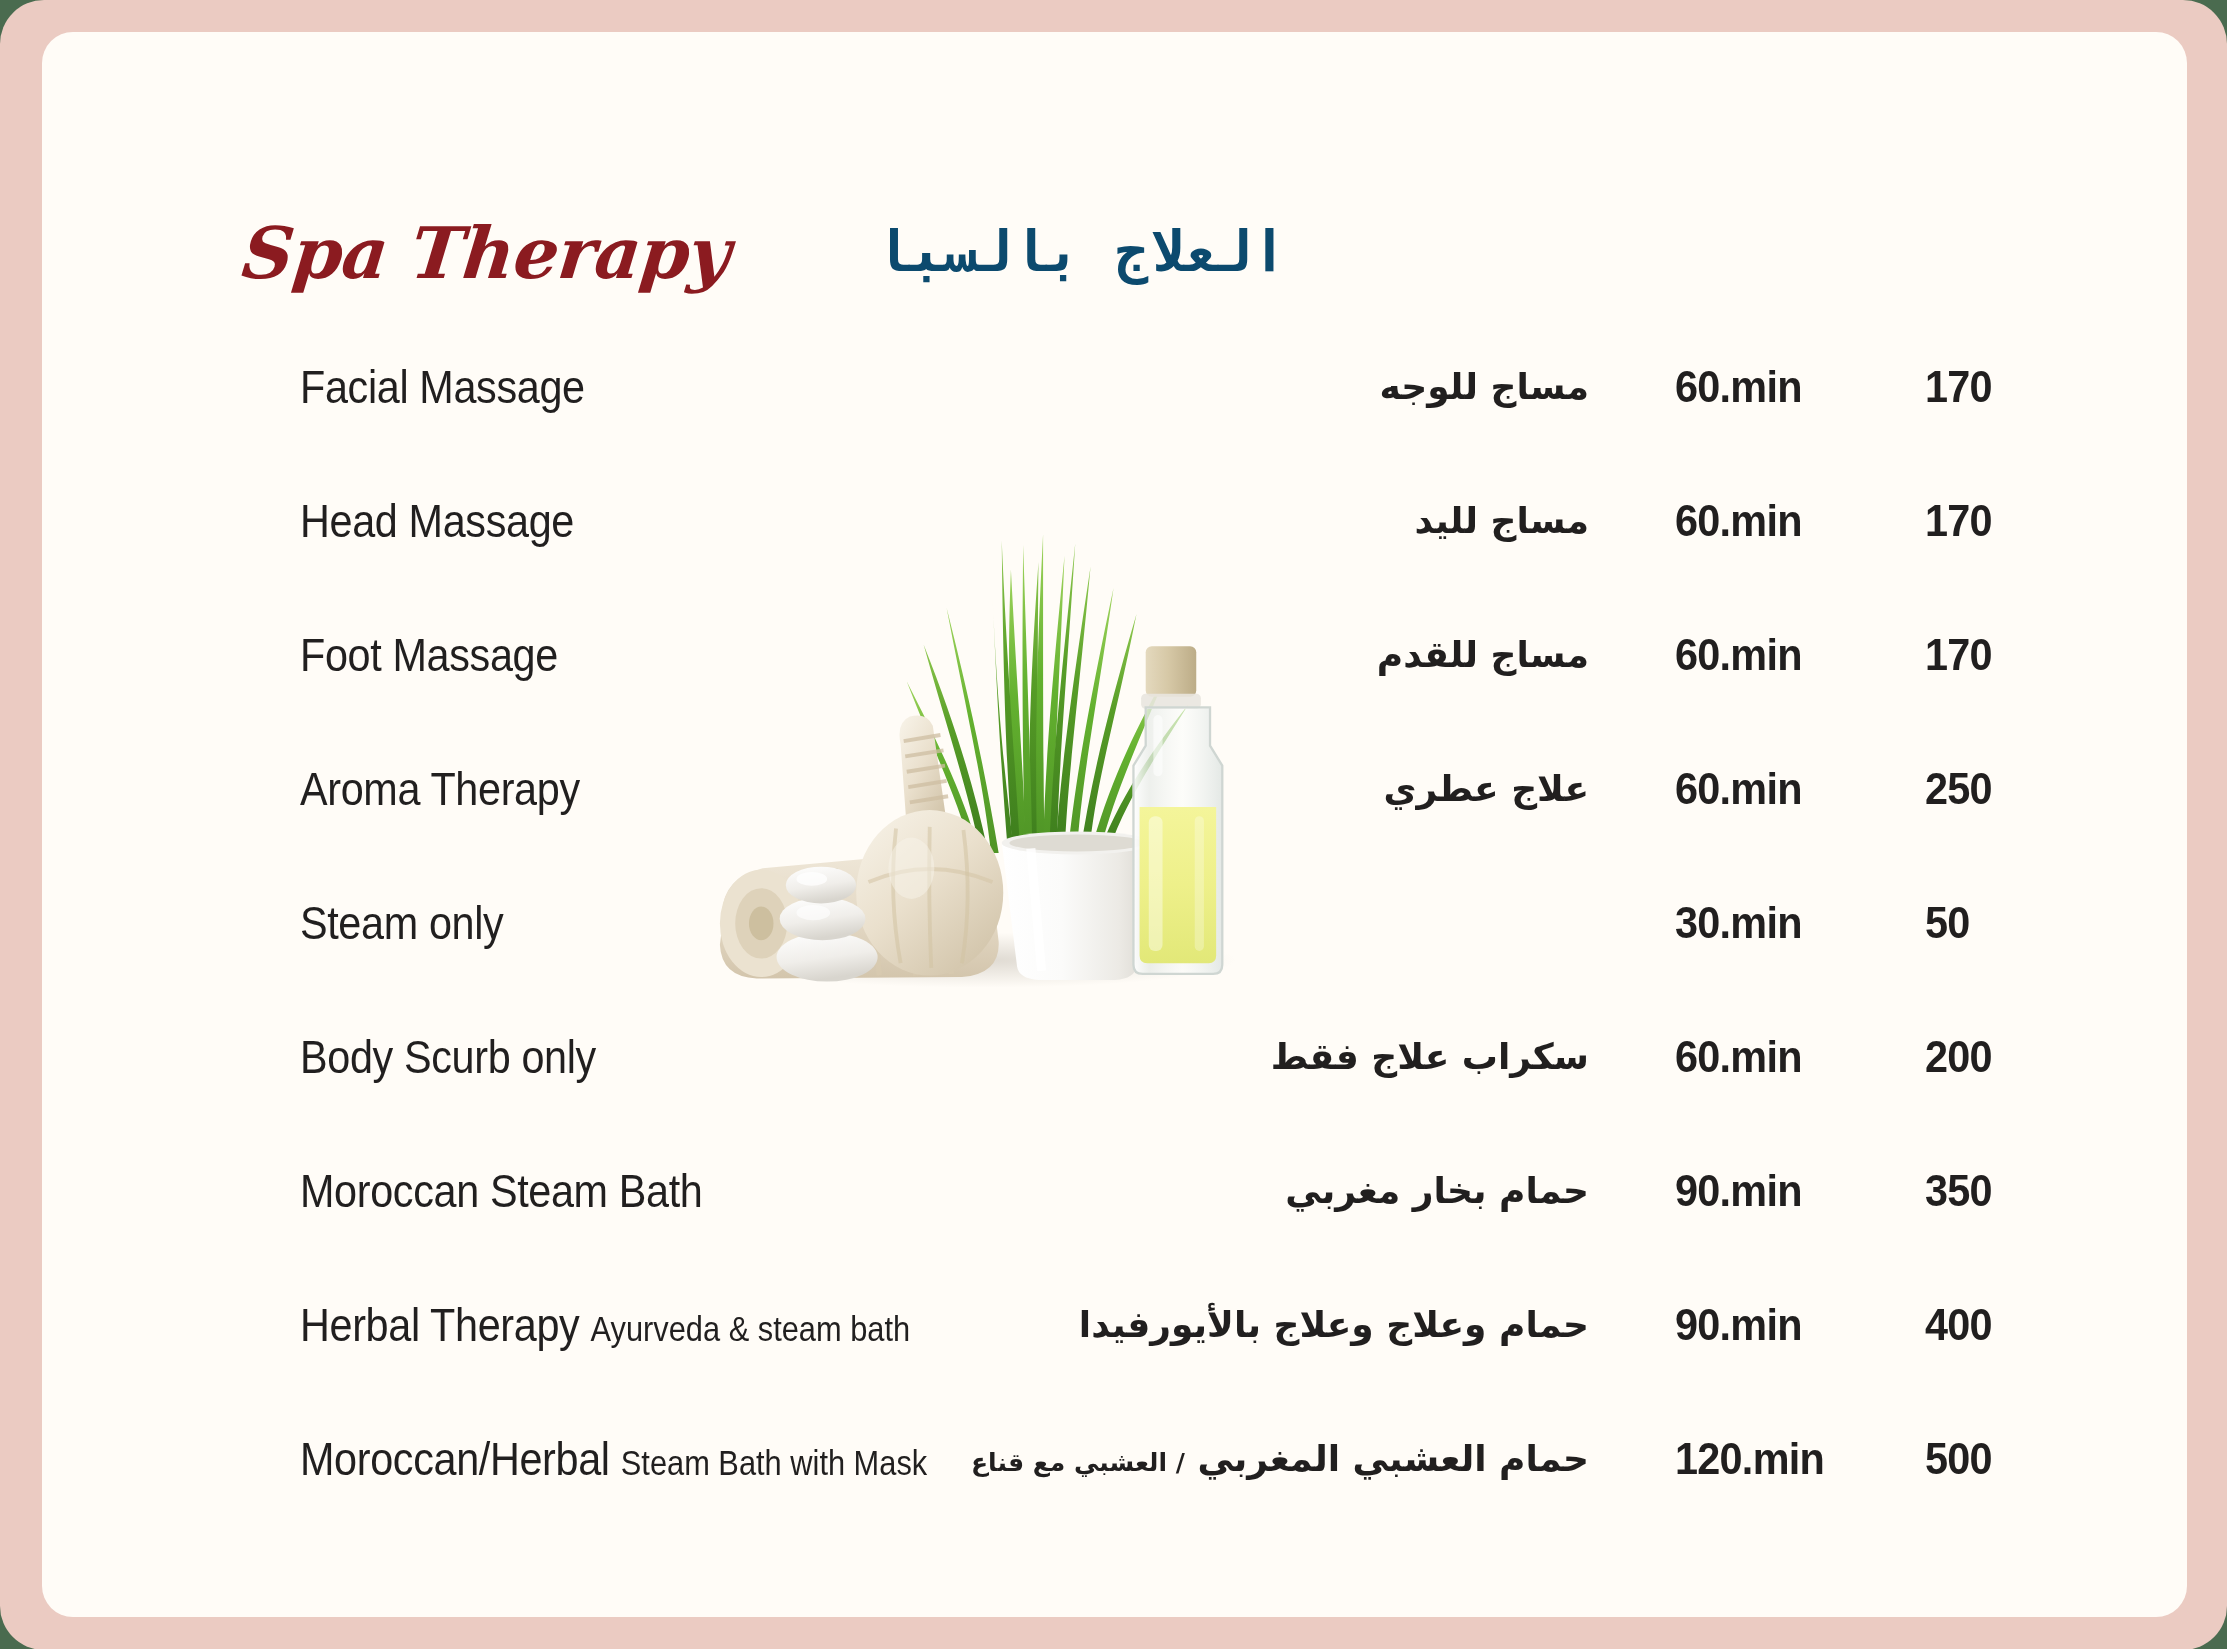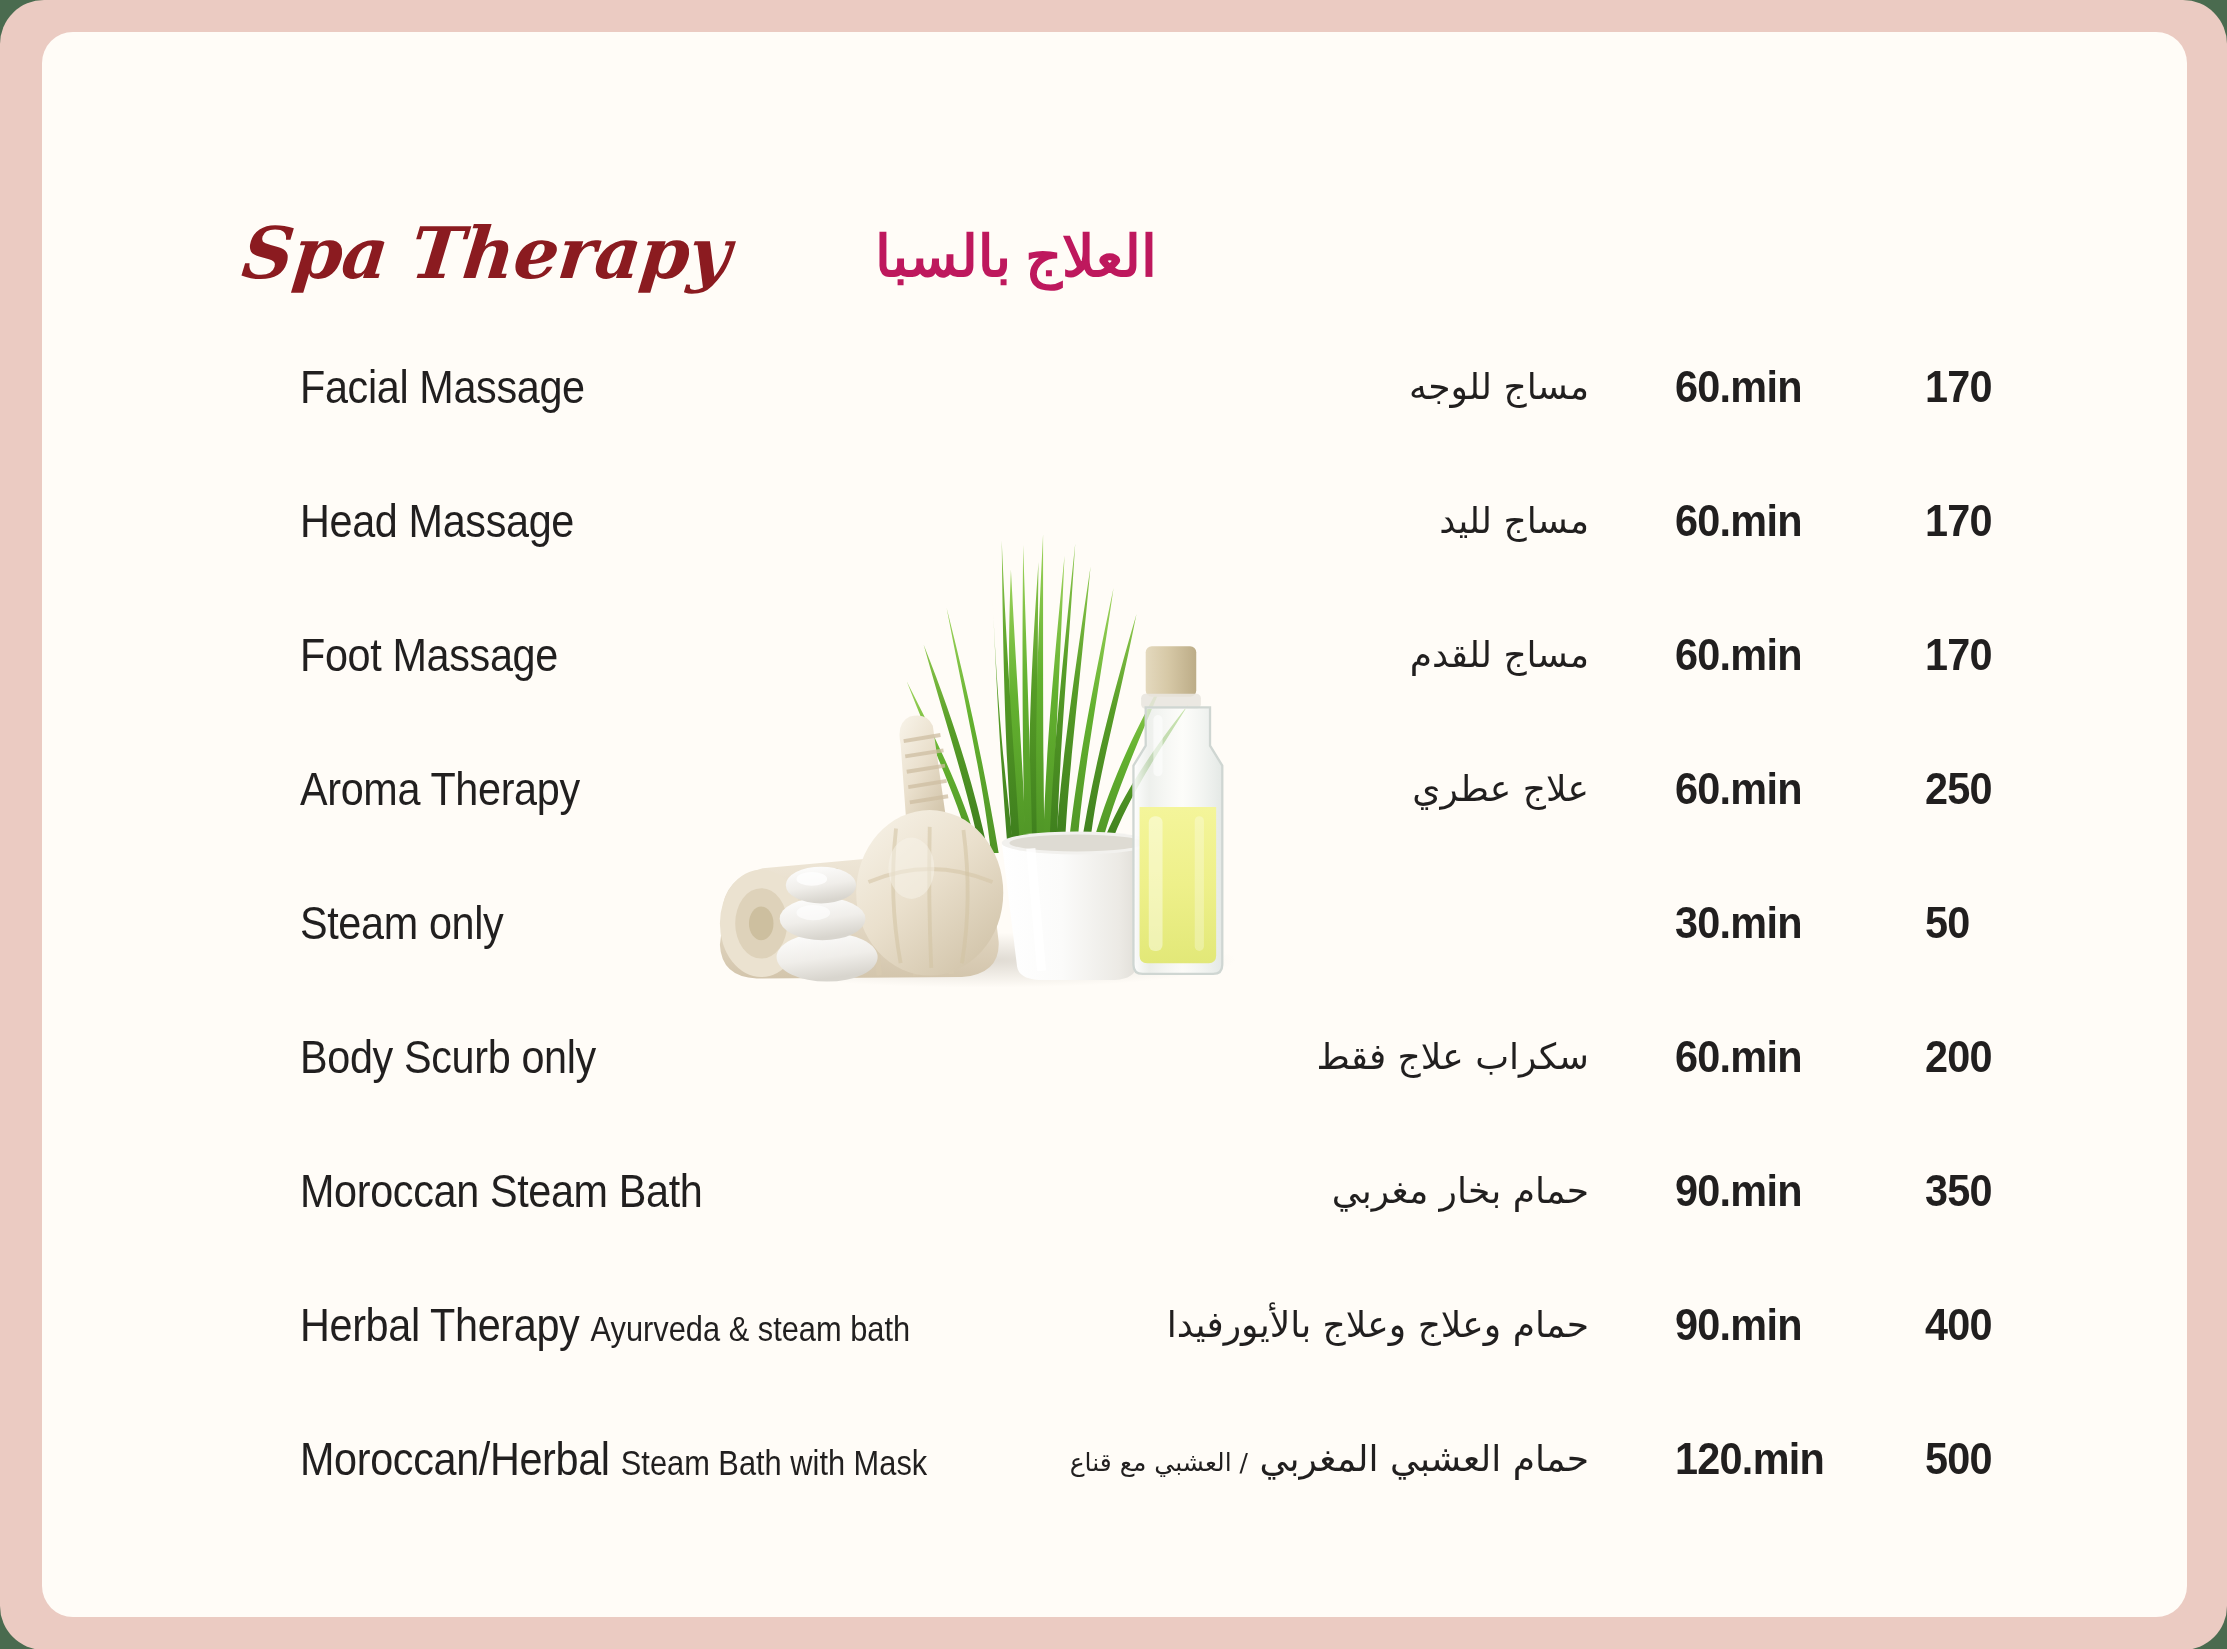--- a/index.html
+++ b/index.html
@@ -30,23 +30,23 @@
     font-family:"DejaVu Serif", serif;
     font-style:italic; font-weight:bold;
     font-size:71px; line-height:92px;
     color:#8b1b20;
     letter-spacing:-0.8px;
     transform:skewX(-6deg);
   }
   #title-ar {
     position:absolute; left:833px; top:10.7px;
     direction:rtl; text-align:right;
-    font-family:Liberation Serif, serif;
+    font-family:Liberation Mono, monospace;
     font-weight:bold; font-size:57px; line-height:77px;
-    color:#be185d;
+    color:#0c4a6e;
   }
 
   
   #spa-photo {
     position:absolute; left:635px; top:490px;
     width:628px; height:475px;
     pointer-events:none;
   }
 
   
@@ -69,21 +69,21 @@
     transform:scaleX(0.88); transform-origin:left center;
   }
   .c-en .sub { font-size:35px; letter-spacing:0; }
 
   .c-ar {
     position:absolute; left:919px; top:0;
     width:628px; height:67px; line-height:67px;
     direction:rtl; text-align:right;
     white-space:nowrap;
     font-family:"DejaVu Sans", sans-serif;
-    font-size:36px; font-weight:400;
+    font-size:36px; font-weight:700;
     color:#211f1f;
   }
   .c-ar .sub { font-size:25px; }
 
   .c-dur {
     position:absolute; left:1633px; top:0;
     height:67px; line-height:67px;
     white-space:nowrap;
     font-family:"Liberation Sans", sans-serif;
     font-size:45px; font-weight:bold;

